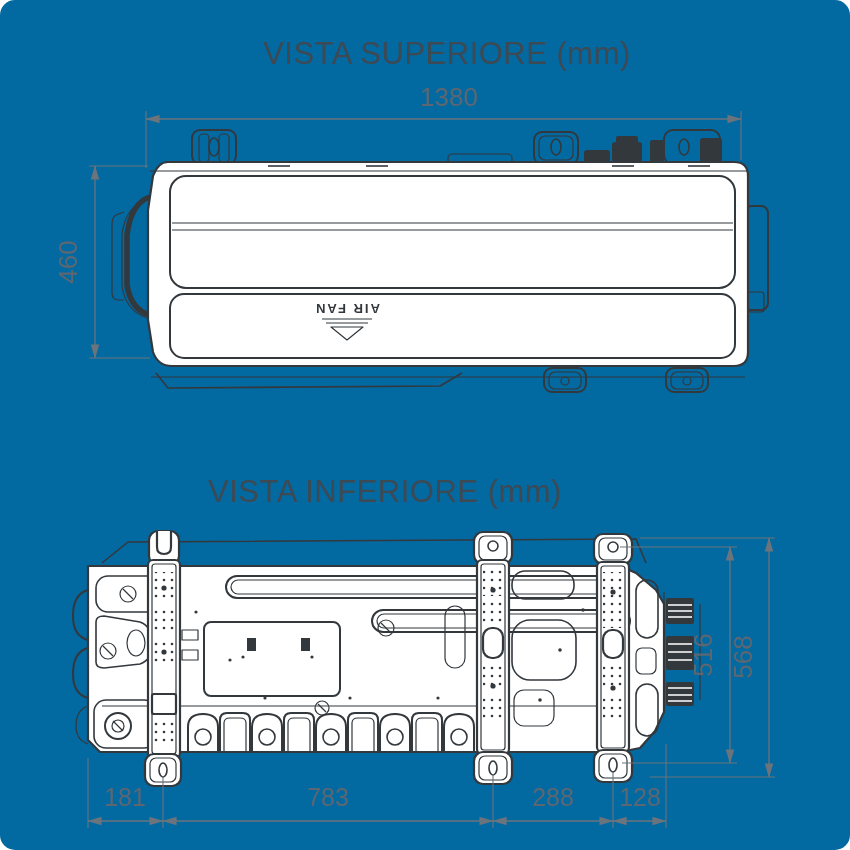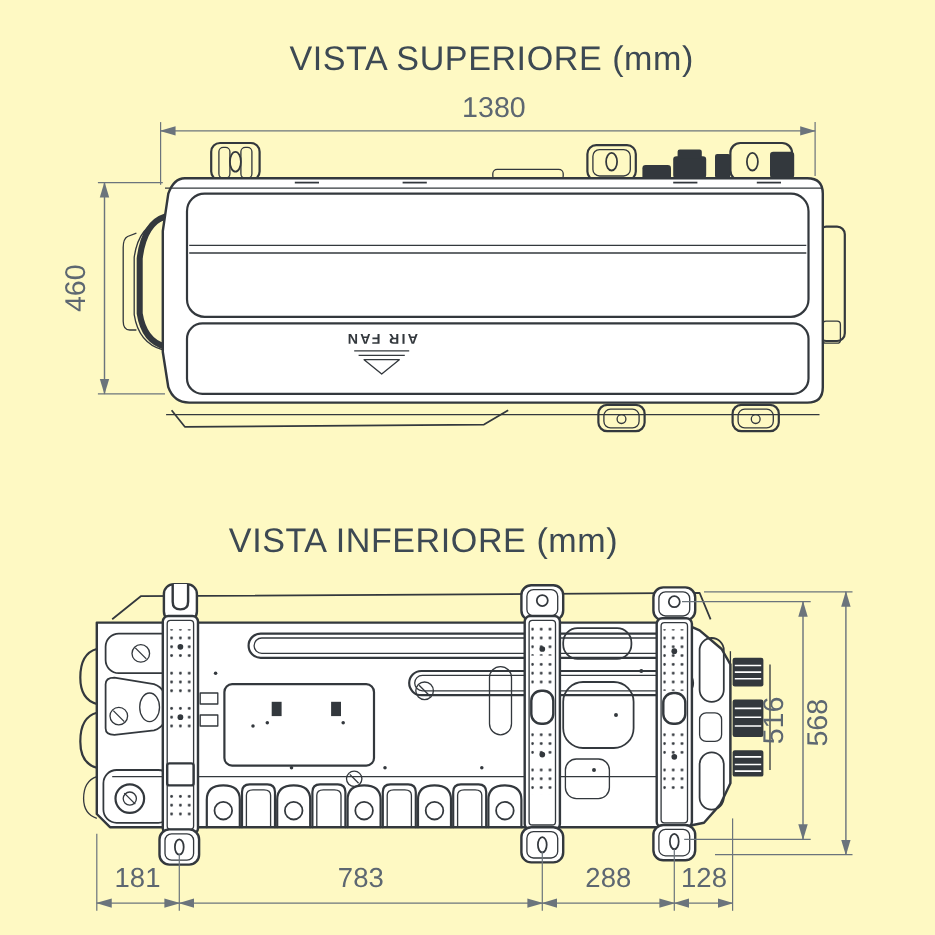--- a/index.html
+++ b/index.html
@@ -1,17 +1,17 @@
 <!DOCTYPE html>
 <html><head>
 <meta charset="utf-8">
 <style>
   html,body{margin:0;padding:0;background:#ffffff;}
-  .stage{position:relative;width:850px;height:850px;background:#fef9c3;overflow:hidden;
-         font-family:"Liberation Sans",sans-serif;}
+  .stage{position:relative;width:850px;height:850px;background:#0369a1;overflow:hidden;
+         font-family:"Liberation Sans",sans-serif;border-radius:15px;}
   svg text{font-family:"Liberation Sans",sans-serif;}
   .title{fill:#3d4953;font-size:31px;font-weight:500;letter-spacing:.5px;}
   .dimtxt{fill:#5d6771;font-size:26px;font-weight:400;}
   .dimtxt-s{fill:#5d6771;font-size:25px;font-weight:400;}
   .ln{fill:none;stroke:#33383d;stroke-width:2;stroke-linejoin:round;stroke-linecap:round;}
   .lnW{fill:#ffffff;stroke:#33383d;stroke-width:2.2;stroke-linejoin:round;}
   .ln1{fill:none;stroke:#33383d;stroke-width:1.2;stroke-linejoin:round;}
   .ln15{fill:none;stroke:#33383d;stroke-width:1.6;stroke-linejoin:round;}
   .ln3{fill:none;stroke:#33383d;stroke-width:5.5;stroke-linejoin:round;stroke-linecap:round;}
   .dk{fill:#33383d;stroke:none;}

